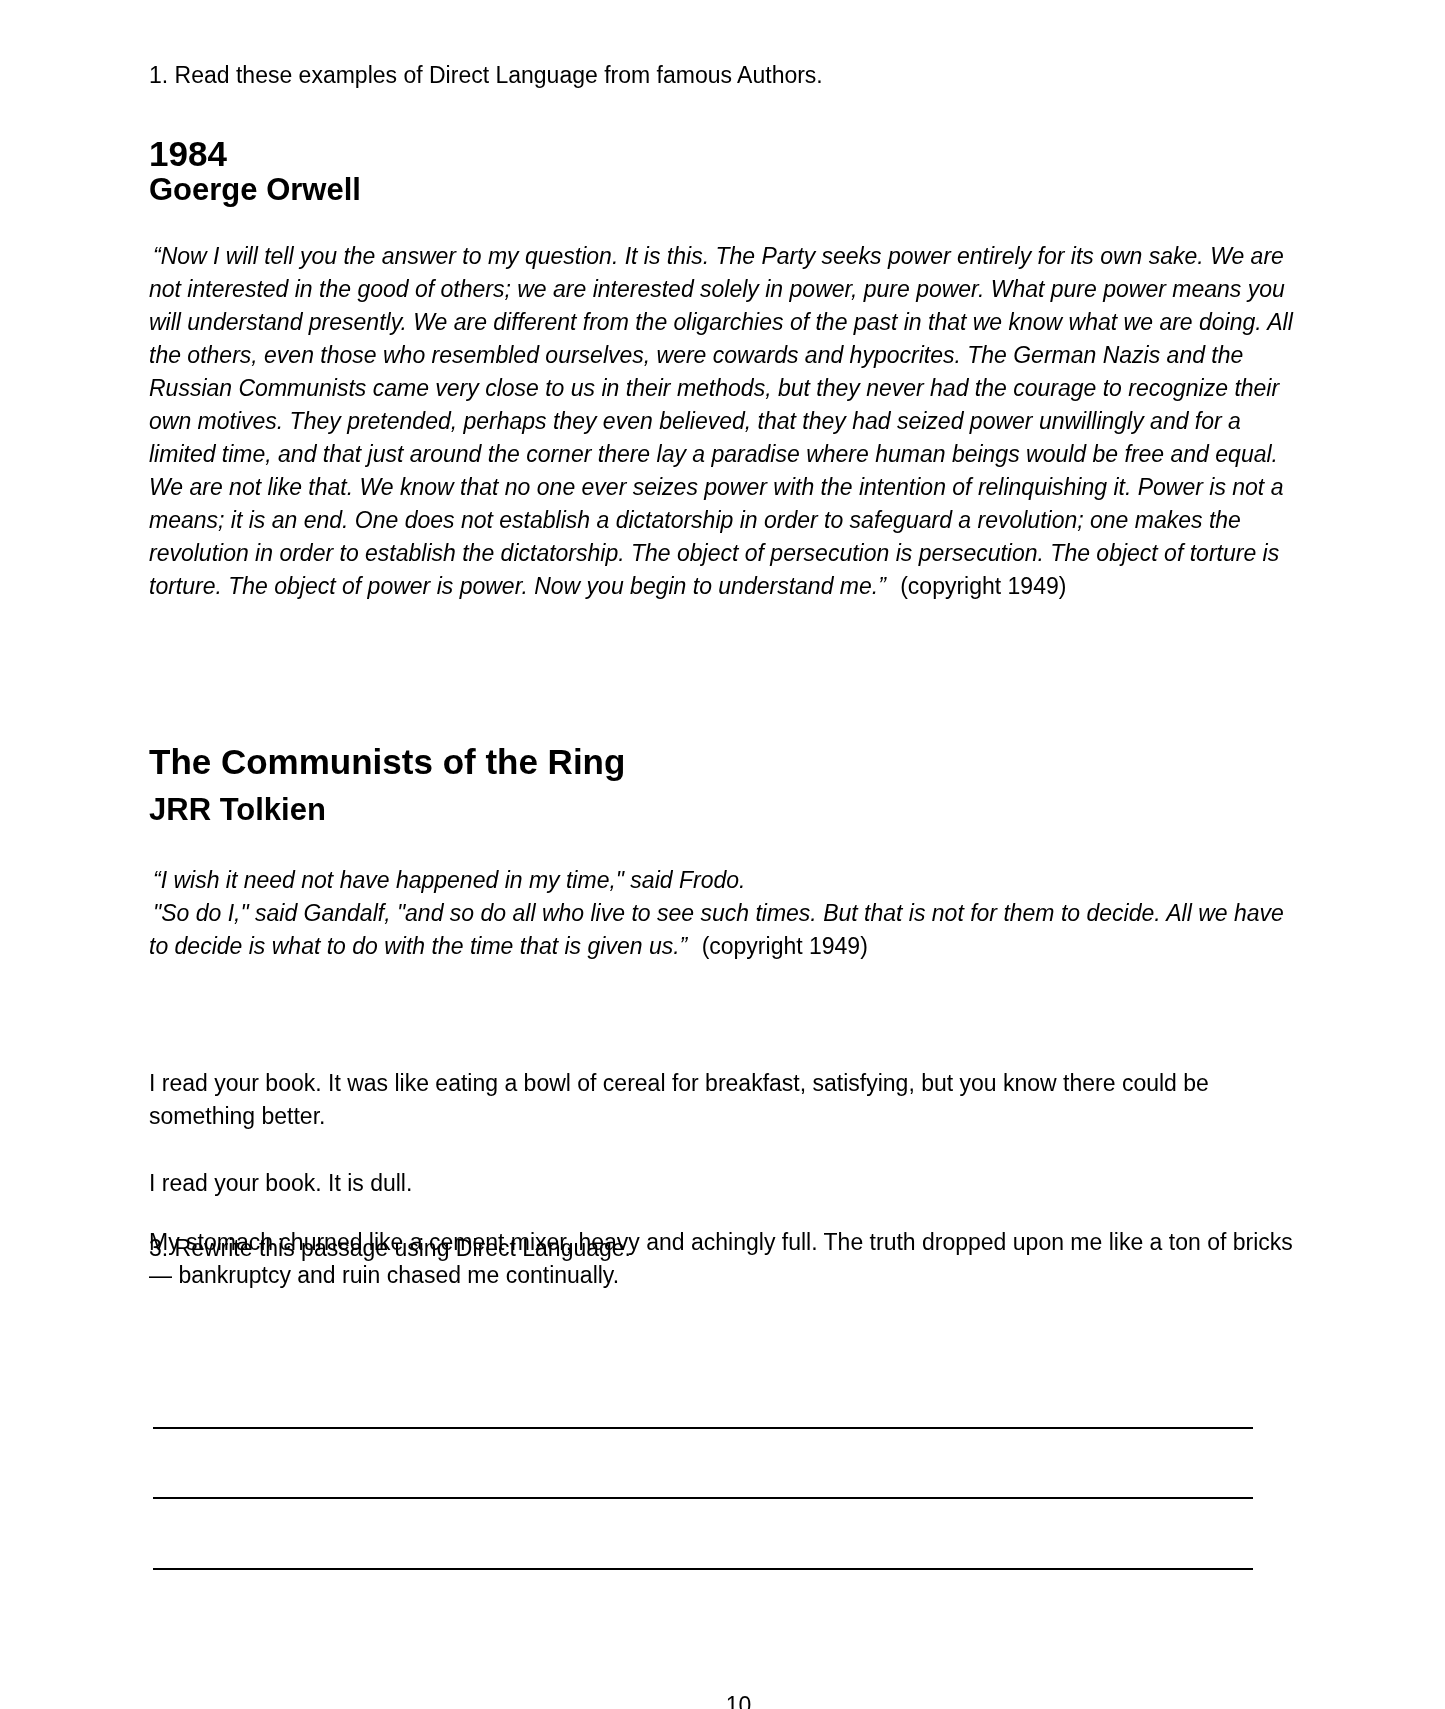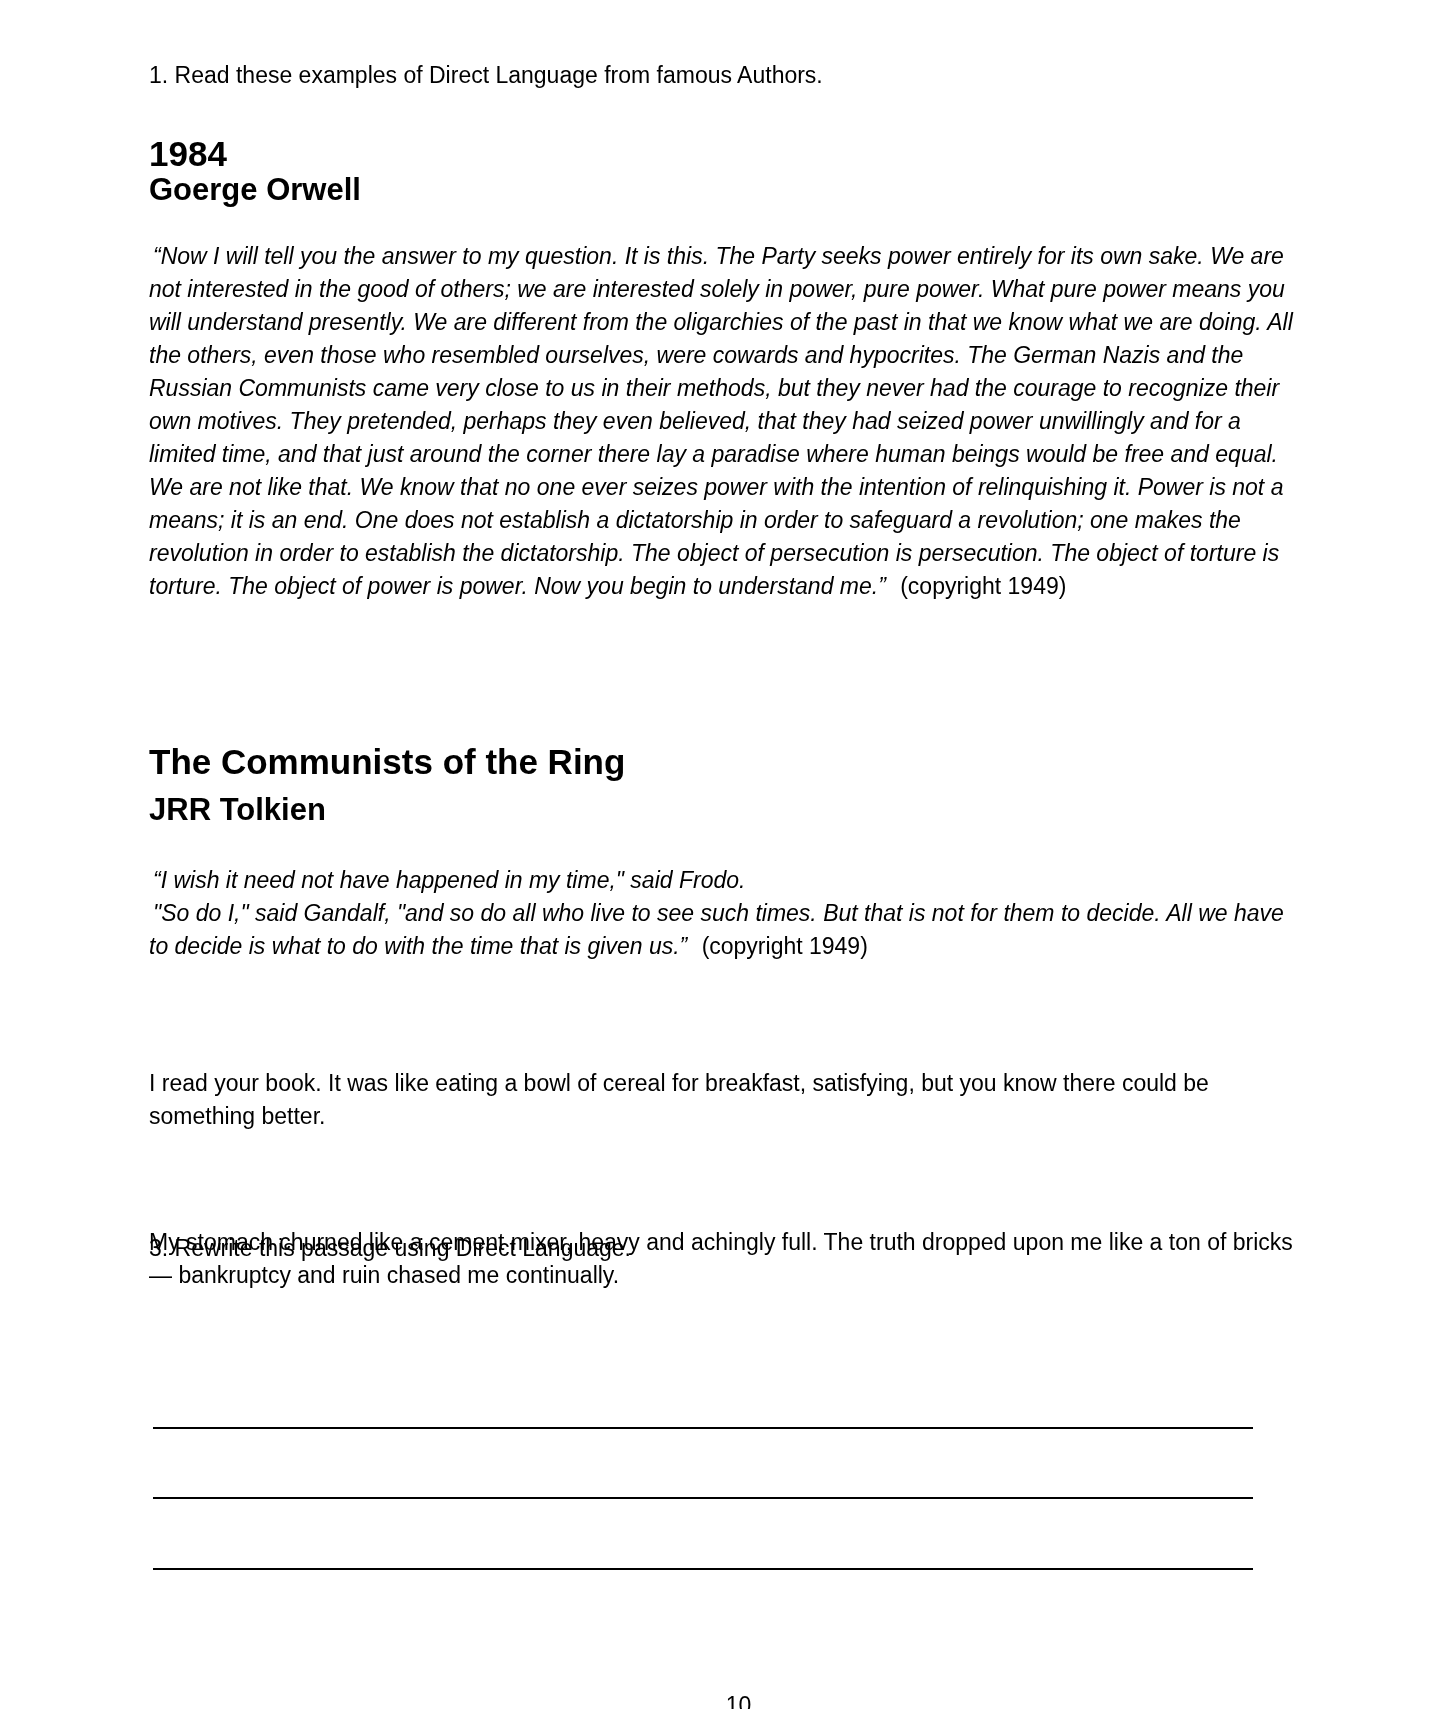--- a/index.html
+++ b/index.html
@@ -72,20 +72,21 @@
 
   <h1 class="abs heading" style="top:728px">The Communists of the Ring</h1>
 
   <p class="abs author" style="top:778px">JRR Tolkien</p>
 
   <p class="abs body-text quote" style="top:848px"><em>“I wish it need not have happened in my time," said Frodo.</em><br><em>"So do I," said Gandalf, "and so do all who live to see such times. But that is not for them to decide. All we have to decide is what to do with the time that is given us.”</em> <span class="upright">(copyright 1949)</span></p>
 
 
   <p class="abs body-text" style="top:1051px">I read your book. It was like eating a bowl of cereal for breakfast, satisfying, but you know there could be something better.</p>
 
+  <p class="abs body-text" style="top:1151px">I read your book. It is dull.</p>
 
   <p class="abs body-text" style="top:1216px">3. Rewrite this passage using Direct Language.</p>
 
   <p class="abs body-text" style="top:1210px">My stomach churned like a cement mixer, heavy and achingly full. The truth dropped upon me like a ton of bricks— bankruptcy and ruin chased me continually.</p>
 
   <div class="answer-line" style="top:1411px"></div>
   <div class="answer-line" style="top:1481px"></div>
   <div class="answer-line" style="top:1552px"></div>
 
   <div class="page-number" style="top:1673px">10</div>

